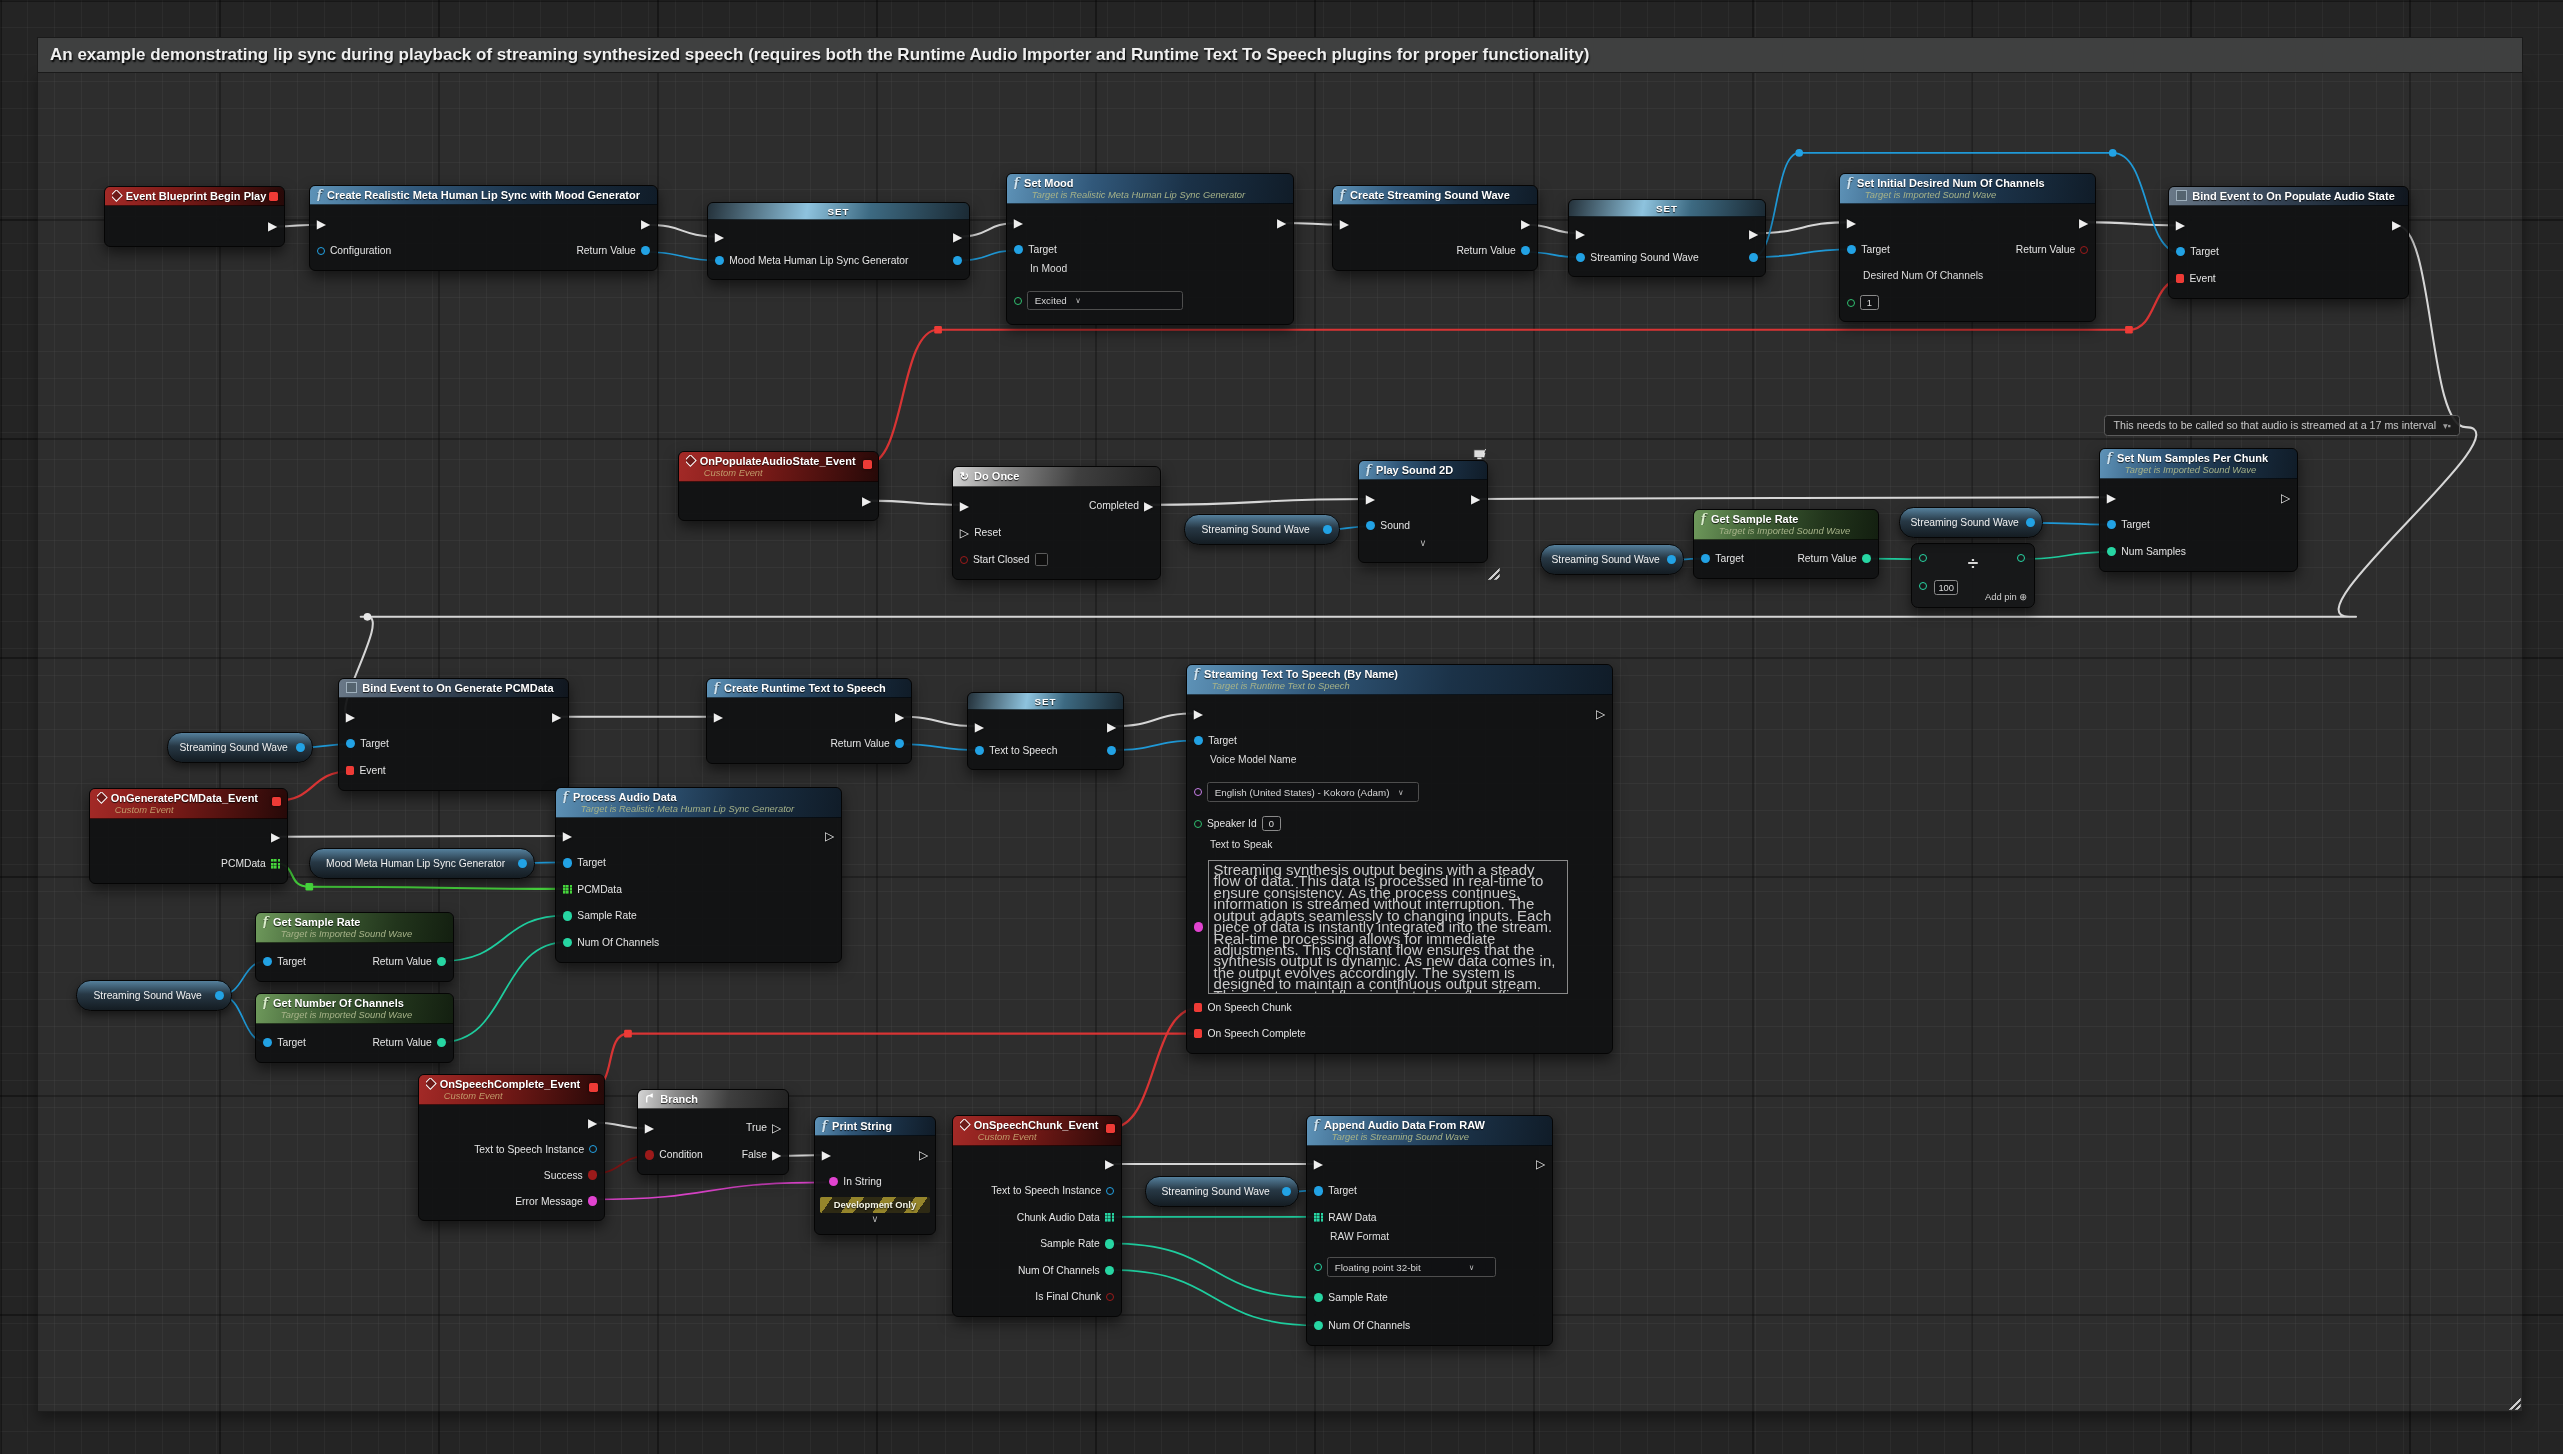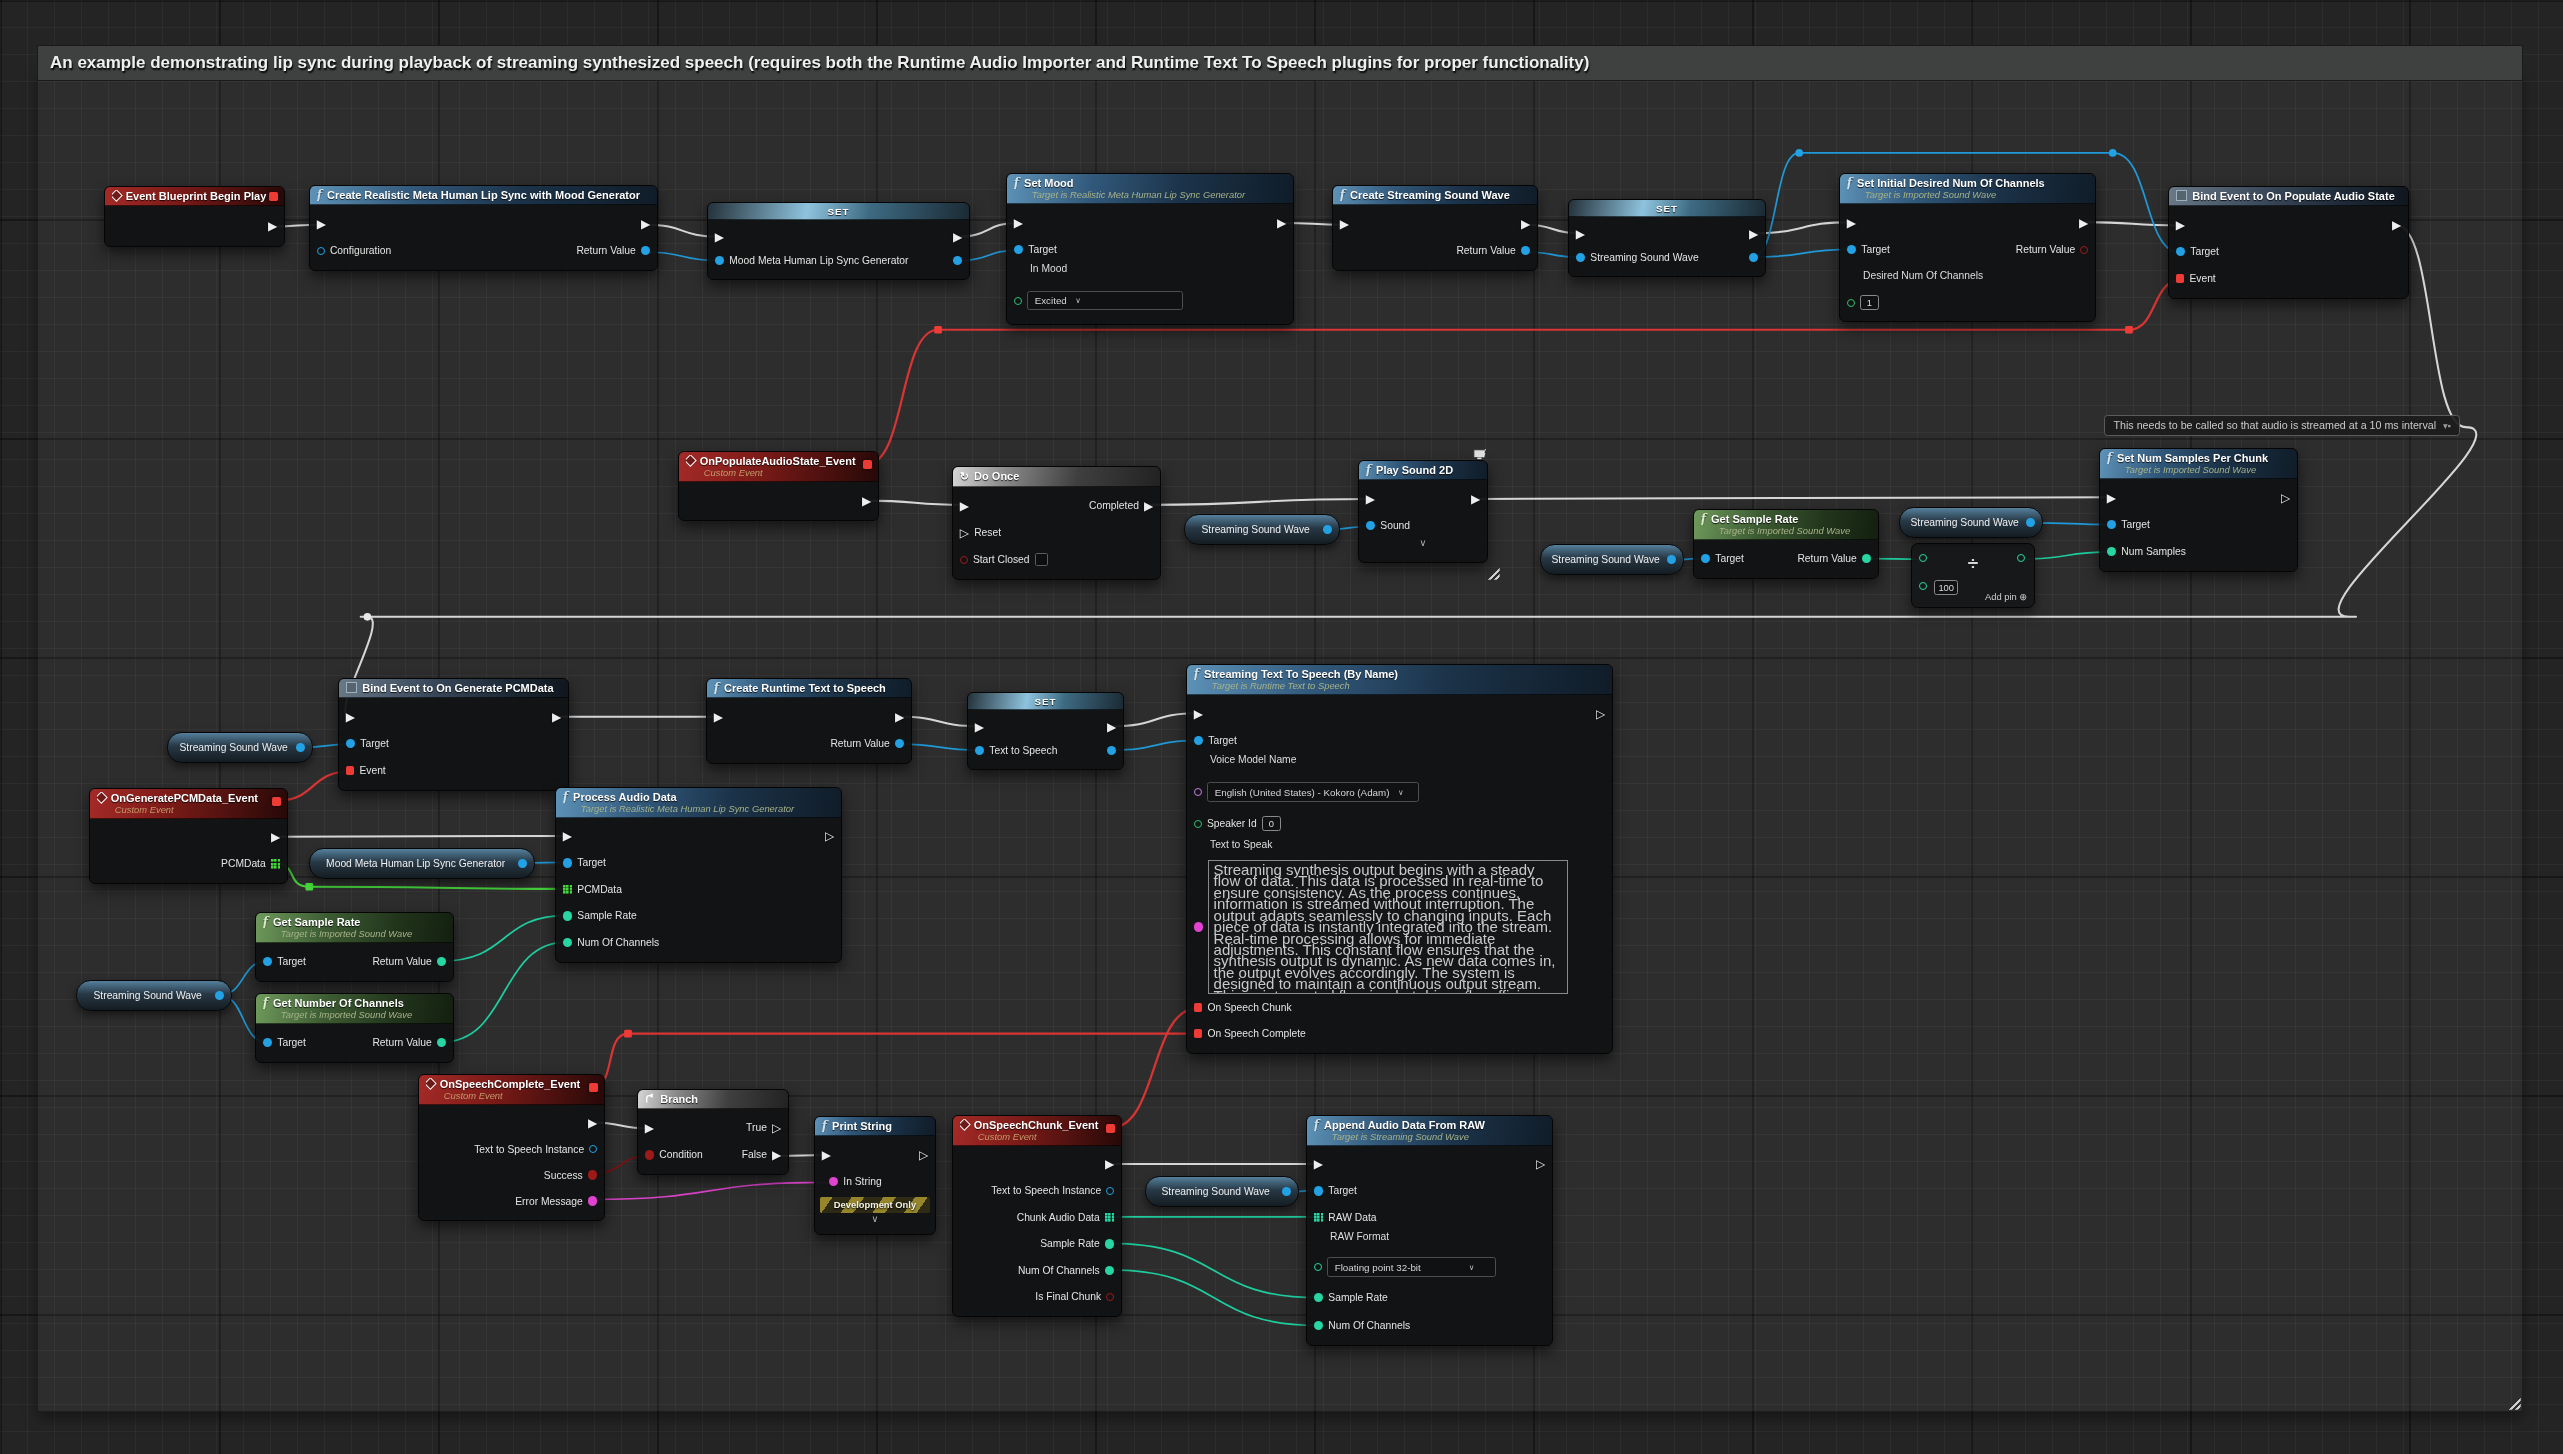--- a/index.html
+++ b/index.html
@@ -97,21 +97,21 @@
   .cmp .op{position:absolute;left:50%;top:10.3px;transform:translateX(-50%);color:#d6d6d6;font-size:19px;font-weight:bold;line-height:1;}
   .cmp .addpin{position:absolute;right:6.8px;bottom:5.1px;color:#cfcfcf;font-size:9.4px;white-space:nowrap;}
   svg.wires{position:absolute;left:0;top:0;}
 </style>
 </head>
 <body>
 
 <div id="canvas">
 
   <div class="gcomment-body" style="left:37px;top:71px;width:2484px;height:1339px;"></div>
-  <div class="gcomment-hdr" style="left:37px;top:37px;width:2460px;height:34px;margin-top:8px;">An example demonstrating lip sync during playback of streaming synthesized speech (requires both the Runtime Audio Importer and Runtime Text To Speech plugins for proper functionality)</div>
+  <div class="gcomment-hdr" style="left:37px;top:37px;width:2460px;height:34px;">An example demonstrating lip sync during playback of streaming synthesized speech (requires both the Runtime Audio Importer and Runtime Text To Speech plugins for proper functionality)</div>
   <div class="rh" style="left:2507px;top:1396px;"></div>
 
   <div class="rh" style="left:1486px;top:566px;"></div>
 
   <svg class="wires" id="wireLayer" width="2563" height="1454" viewBox="0 0 3000 1702">
       <path d="M 319.609375 265 C 350.8390625 265, 345.1609375 263, 376.390625 263" fill="none" stroke="#dfdfdf" stroke-width="2.4" opacity="0.95"></path>
       <path d="M 755.609375 263 C 802.7890625 263, 794.2109375 277, 841.390625 277" fill="none" stroke="#dfdfdf" stroke-width="2.4" opacity="0.95"></path>
       <path d="M 1120.609375 277 C 1160.0890625 277, 1152.9109375 261, 1192.390625 261" fill="none" stroke="#dfdfdf" stroke-width="2.4" opacity="0.95"></path>
       <path d="M 1500.609375 261 C 1540.6390625 261, 1533.3609375 263, 1573.390625 263" fill="none" stroke="#dfdfdf" stroke-width="2.4" opacity="0.95"></path>
       <path d="M 1785.609375 263 C 1820.6890625 263, 1814.3109375 273, 1849.390625 273" fill="none" stroke="#dfdfdf" stroke-width="2.4" opacity="0.95"></path>
@@ -160,21 +160,21 @@
       <circle cx="430" cy="722" r="4.5" fill="#e8e8e8"></circle>
       <circle cx="2106" cy="179" r="4.5" fill="#22a2e4"></circle>
       <circle cx="2473" cy="179" r="4.5" fill="#22a2e4"></circle>
       <rect x="1093.5" y="381.5" width="9" height="9" rx="1.5" fill="#ee3b36"></rect>
       <rect x="2487.5" y="381.5" width="9" height="9" rx="1.5" fill="#ee3b36"></rect>
       <rect x="730.5" y="1205.5" width="9" height="9" rx="1.5" fill="#ee3b36"></rect>
       <rect x="357.5" y="1033.5" width="9" height="9" rx="1.5" fill="#46d53c"></rect>
     </svg>
 
   <div class="bubble" style="left:2104px;top:415px;">
-    <span>This needs to be called so that audio is streamed at a 10 ms interval</span>
+    <span>This needs to be called so that audio is streamed at a 17 ms interval</span>
     <span class="pinico">▾▪</span>
   </div>
 
   <div id="nodeLayer">
       <div class="node ev one" style="left: 104px; top: 186px; width: 179px;">
         <div class="hdr">
           <div class="t1">
             <span class="dmd"></span>
             <span>Event Blueprint Begin Play</span>
           </div>

